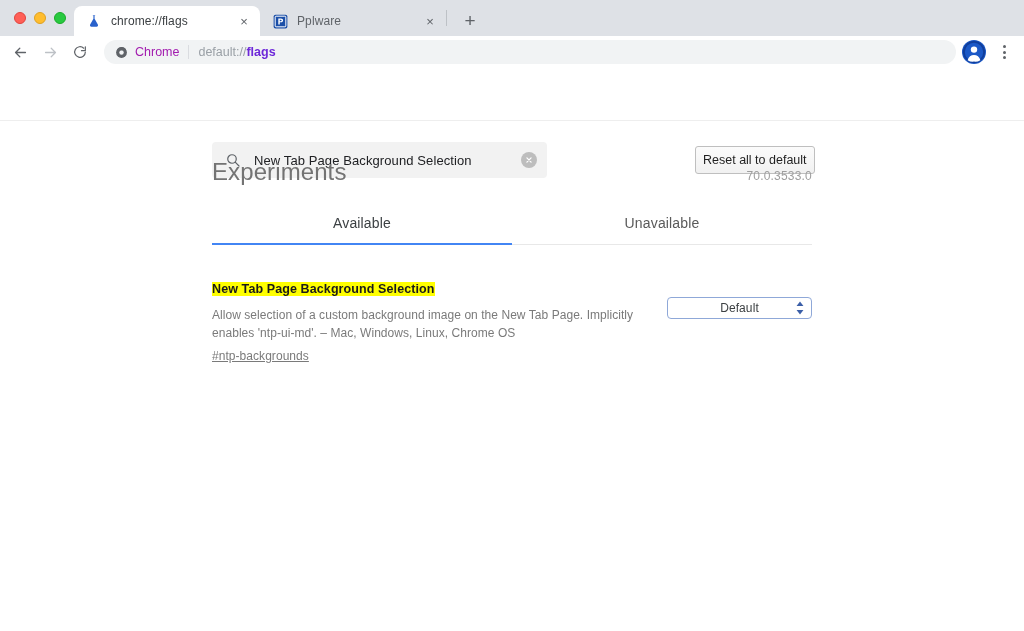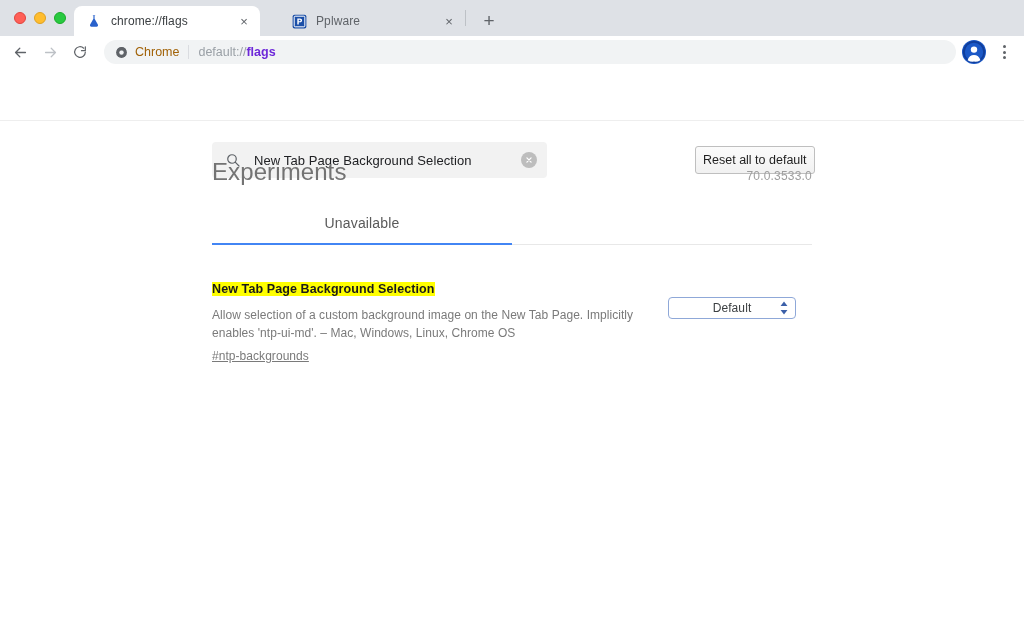--- a/index.html
+++ b/index.html
@@ -65,21 +65,20 @@
     font-size: 12px;
     color: #3c4043;
     position: relative;
   }
   .tab.active {
     background: #ffffff;
   }
   .tab.inactive {
     background: transparent;
     color: #5f6368;
-    margin-left: 19px;
   }
 
   .tab-favicon {
     width: 16px;
     height: 16px;
     flex: 0 0 16px;
     margin-right: 9px;
     display: flex;
     align-items: center;
     justify-content: center;
@@ -169,21 +168,21 @@
   .omnibox-icon {
     width: 14px;
     height: 14px;
     flex: 0 0 14px;
     margin-right: 7px;
     display: flex;
     align-items: center;
     justify-content: center;
   }
   .omnibox-scheme-label {
-    color: #a16207;
+    color: #a21caf;
     font-size: 12.5px;
     white-space: nowrap;
   }
   .omnibox-divider {
     width: 1px;
     height: 14px;
     background: #dadce0;
     margin: 0 9px;
     flex: 0 0 1px;
   }
@@ -398,21 +397,21 @@
     color: #7a7a7a;
     text-decoration: underline;
     letter-spacing: 0.05px;
   }
 
   .flag-select-wrap {
     flex: 0 0 128px;
     margin-top: 18px;
   }
   .flag-select {
-    width: 128px;
+    width: 145px;
     height: 22px;
     border: 1px solid #8fa8d8;
     border-radius: 4px;
     background: #ffffff;
     display: flex;
     align-items: center;
     justify-content: center;
     position: relative;
     font-size: 12px;
     color: #3c4043;
@@ -548,20 +547,21 @@
 
     <div class="flags-body">
       <div class="content-col">
 
         <div class="experiments-row">
           <div class="experiments-title">Experiments</div>
           <div class="version-label">70.0.3533.0</div>
         </div>
 
         <div class="tabs-row">
+          <div class="flag-tab selected">Available</div>
           <div class="flag-tab">Unavailable</div>
           <span class="tab-indicator"></span>
         </div>
 
         <div class="flag-entry">
           <div class="flag-text">
             <span class="flag-title">New Tab Page Background Selection</span>
             <div class="flag-desc">Allow selection of a custom background image on the New Tab Page. Implicitly enables 'ntp-ui-md'. – Mac, Windows, Linux, Chrome OS</div>
             <a class="flag-permalink" href="#">#ntp-backgrounds</a>
           </div>

